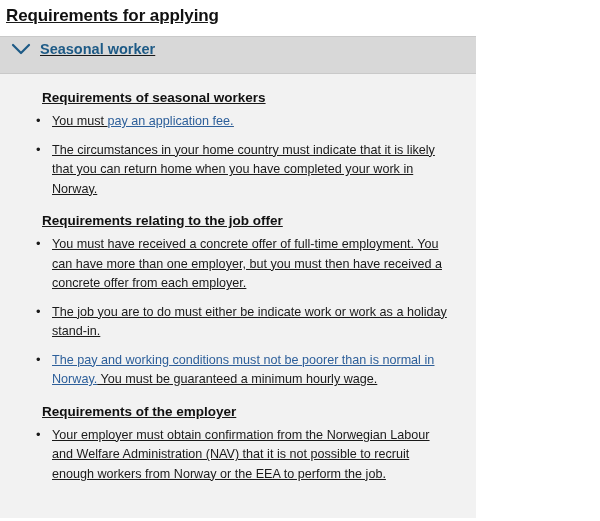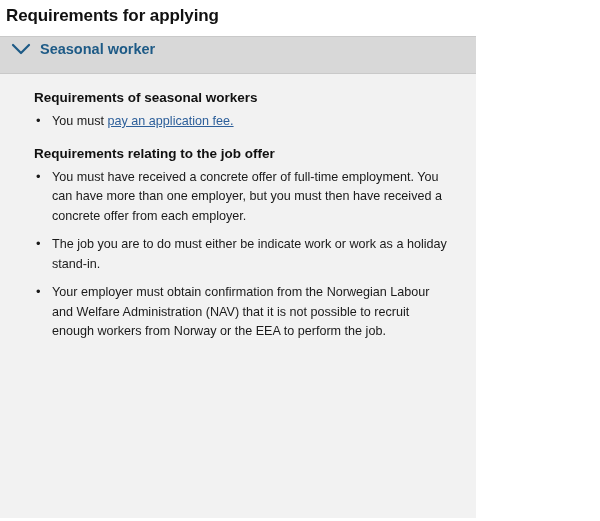--- a/index.html
+++ b/index.html
@@ -12,20 +12,21 @@
     background: #ffffff;
     font-family: "Liberation Sans", sans-serif;
     color: #1a1a1a;
     overflow: hidden;
   }
   .page {
     width: 476px;
     height: 521px;
     position: relative;
     box-sizing: border-box;
+    text-decoration: underline;
   }
   .page-title {
     font-size: 17px;
     font-weight: bold;
     color: #111111;
     padding: 6px 0 10px 6px;
     margin: 0;
     letter-spacing: -0.1px;
   }
   .accordion-header {
@@ -57,21 +58,21 @@
   .panel {
     background: #f2f2f2;
     padding: 16px 22px 10px 26px;
     box-sizing: border-box;
     height: 444px;
   }
   .section-heading {
     font-size: 13.5px;
     font-weight: bold;
     color: #111111;
-    margin: 14px 0 7px 8px;
+    margin: 14px 0 7px 16px;
   }
   .section-heading.first {
     margin-top: 0;
   }
   ul.req-list {
     list-style: none;
     margin: 0;
     padding: 0;
   }
   ul.req-list li {
@@ -109,25 +110,28 @@
       </svg>
     </span>
     <span class="accordion-title">Seasonal worker</span>
   </div>
 
   <div class="panel">
     <div id="sections-container">
         <div class="section-heading first">Requirements of seasonal workers</div>
         <ul class="req-list">
           <li><span>You must </span><a class="inline-link" href="#">pay an application fee.</a></li>
+          <li><span>The circumstances in your home country must indicate that it is likely that you can return home when you have completed your work in Norway.</span></li>
         </ul>
         <div class="section-heading">Requirements relating to the job offer</div>
         <ul class="req-list">
           <li><span>You must have received a concrete offer of full-time employment. You can have more than one employer, but you must then have received a concrete offer from each employer.</span></li>
           <li><span>The job you are to do must either be indicate work or work as a holiday stand-in.</span></li>
+          <li><a class="inline-link" href="#">The pay and working conditions must not be poorer than is normal in Norway.</a><span> You must be guaranteed a minimum hourly wage.</span></li>
         </ul>
+        <div class="section-heading">Requirements of the employer</div>
         <ul class="req-list">
           <li><span>Your employer must obtain confirmation from the Norwegian Labour and Welfare Administration (NAV) that it is not possible to recruit enough workers from Norway or the EEA to perform the job.</span></li>
         </ul>
       </div>
   </div>
 
 </div>
 
 </body></html>

